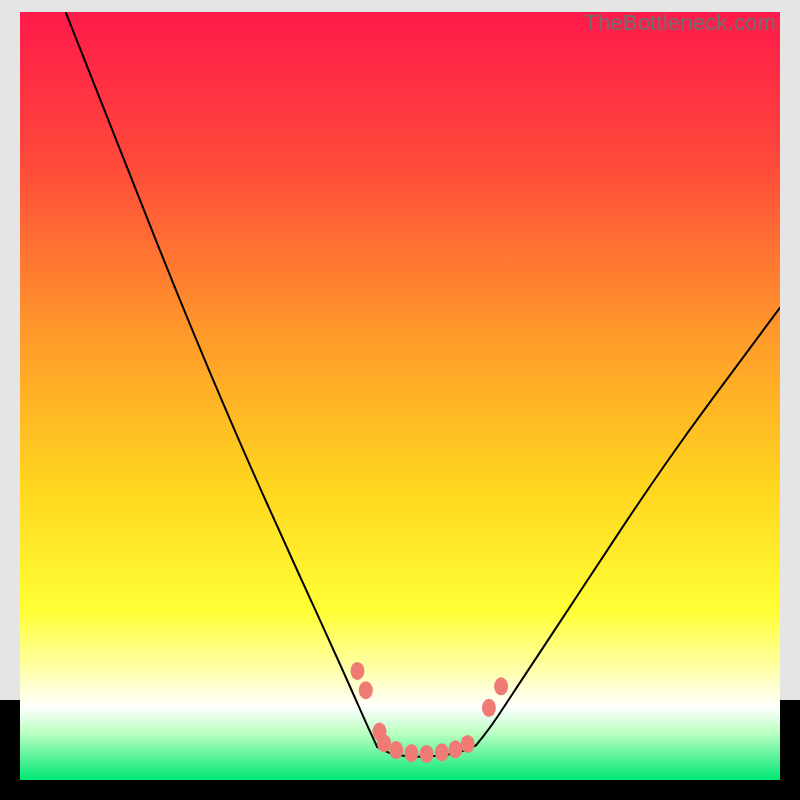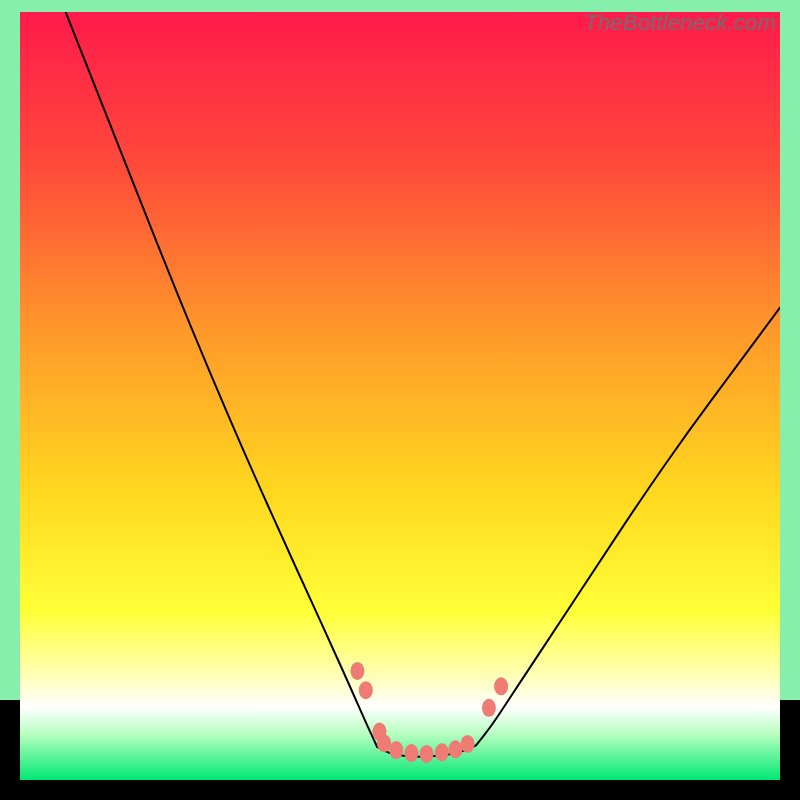--- a/index.html
+++ b/index.html
@@ -8,22 +8,21 @@
     width: 800px;
     height: 800px;
     background: #000;
     overflow: hidden;
     font-family: Arial, Helvetica, sans-serif;
   }
   .stage {
     position: relative;
     width: 800px;
     height: 700px;
-    background: #86efac;
-    font-style: italic;
+    background: #e5e5e5;
   }
   
   .panel {
     position: absolute;
     left: 20px;
     top: 12px;
     width: 760px;
     height: 768px;
   }
   .panel svg {

